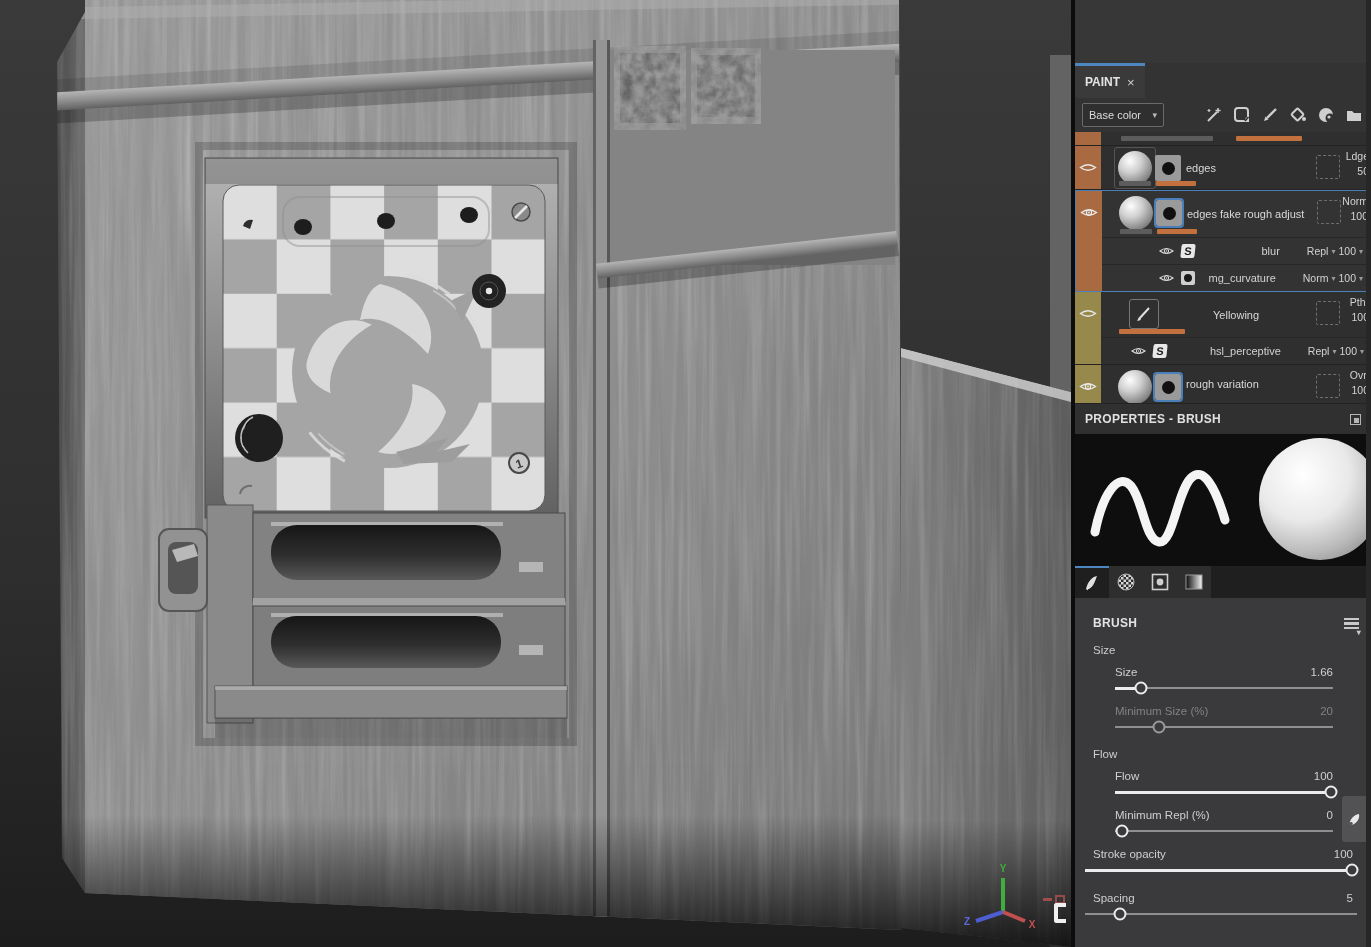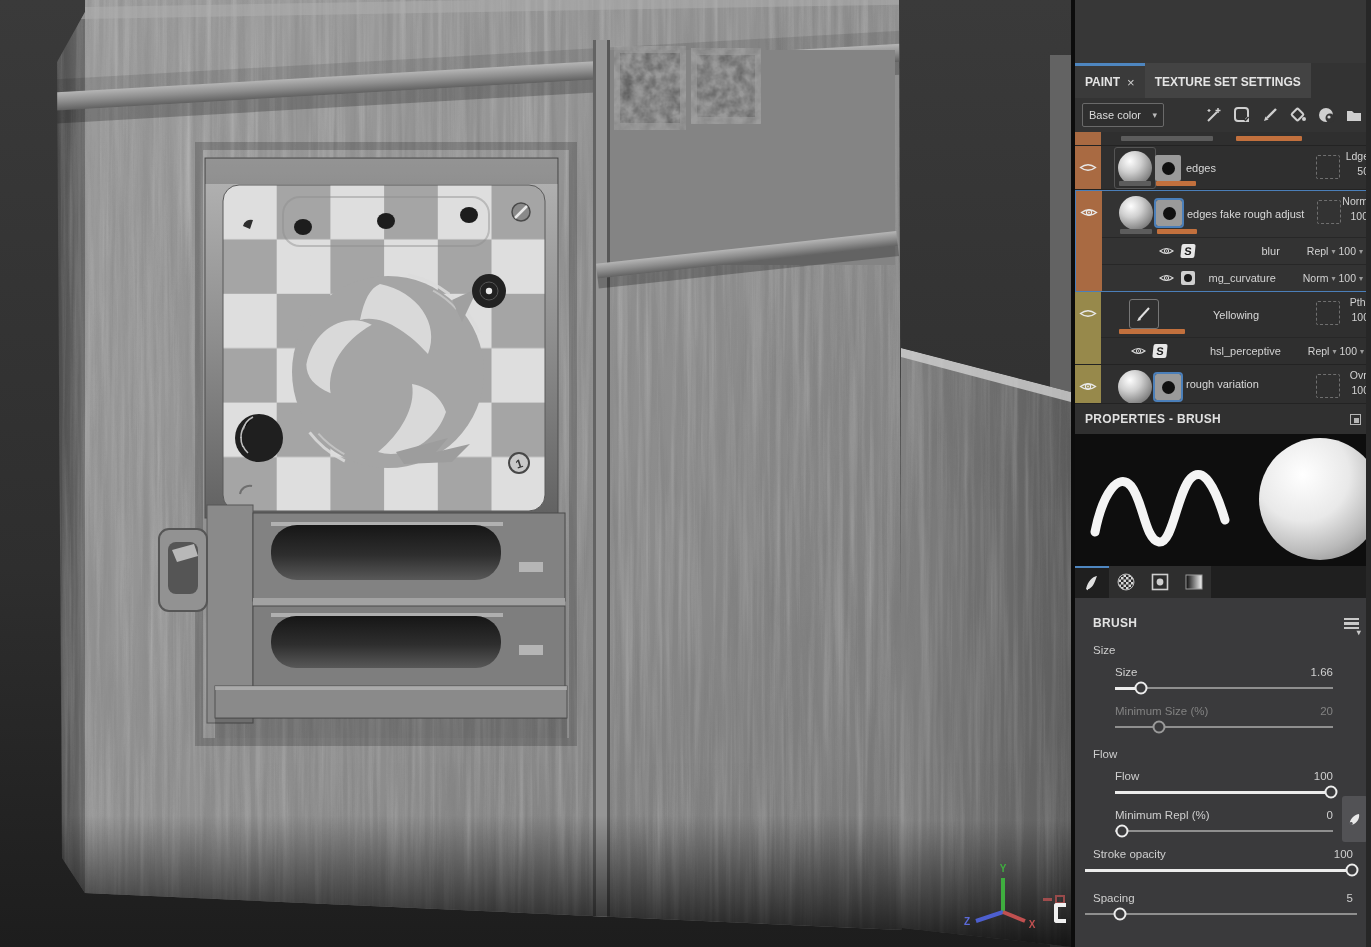--- a/index.html
+++ b/index.html
@@ -288,23 +288,20 @@
   <div class="dock-divider"></div>
 
   <div class="panel">
     <div class="tab-space"></div>
 
     <div class="tab-bar">
       <div class="tab tab-layers">
         <span>PAINT</span>
         <span class="tab-close">×</span>
       </div>
-      <div class="tab tab-tss">
-        <span>TEXTURE SET SETTINGS</span>
-      </div>
     </div>
 
     <div class="layer-toolbar">
       <div class="channel-dd">
         <span>Base color</span>
         <span class="dd-chev">▾</span>
       </div>
       <span class="tool-ico" style="left:130px">
         <svg width="18" height="18">
             <line x1="3" y1="15" x2="12" y2="6" stroke="#cfcfcf" stroke-width="2"></line>

